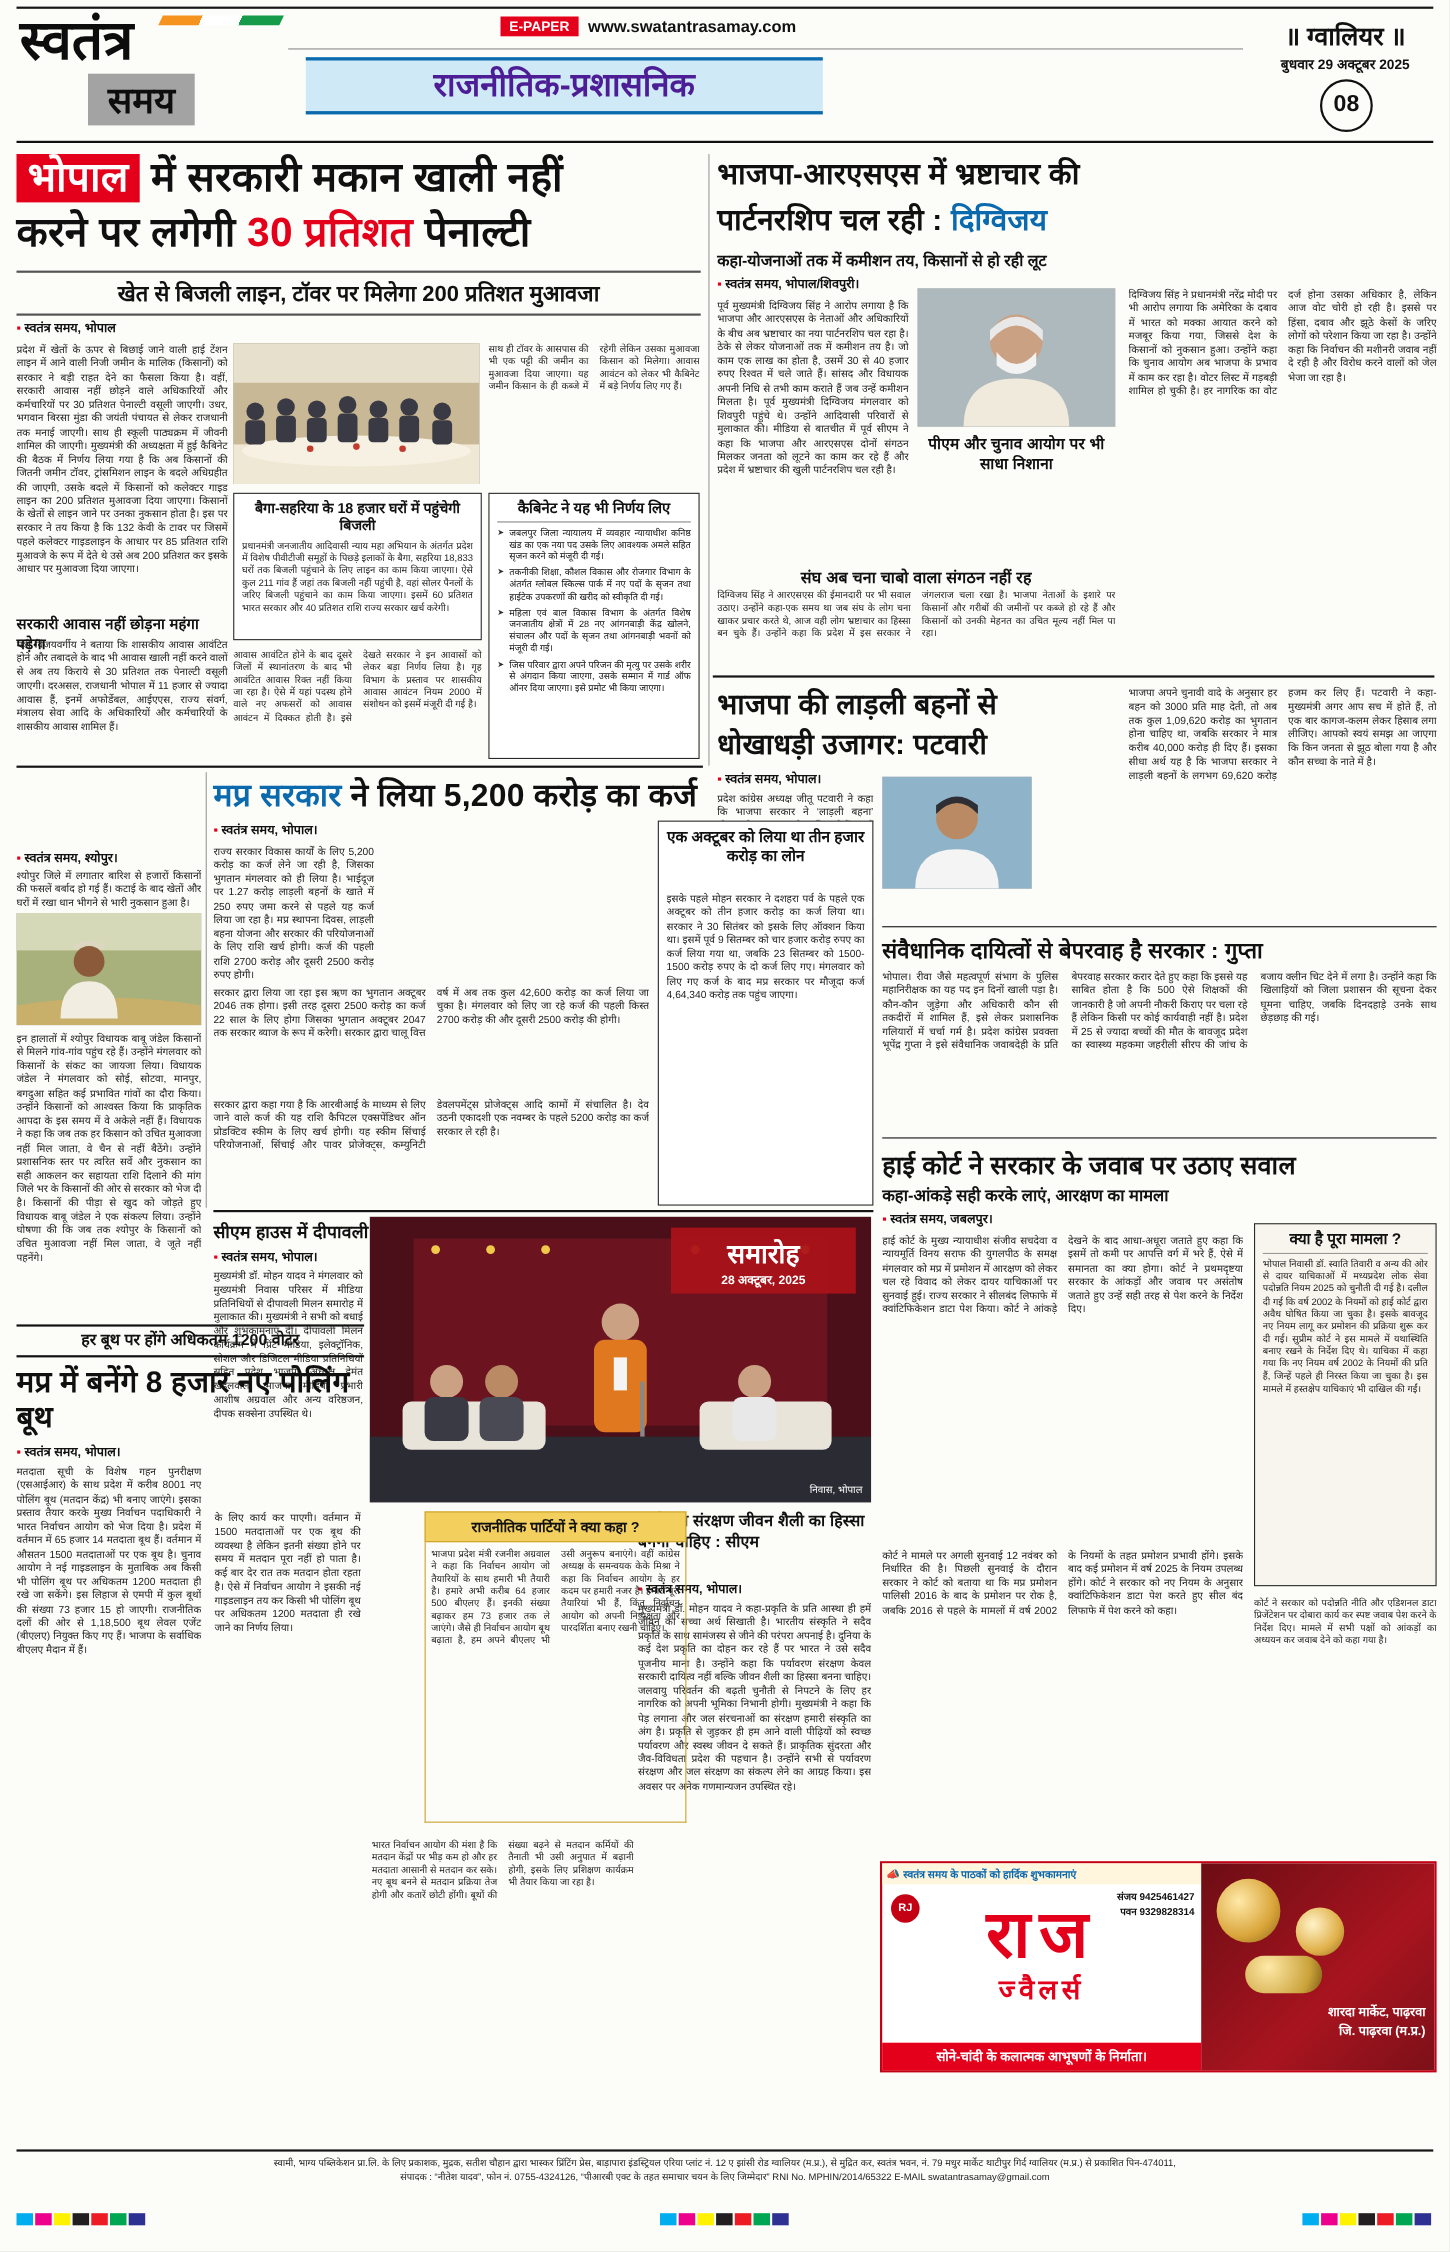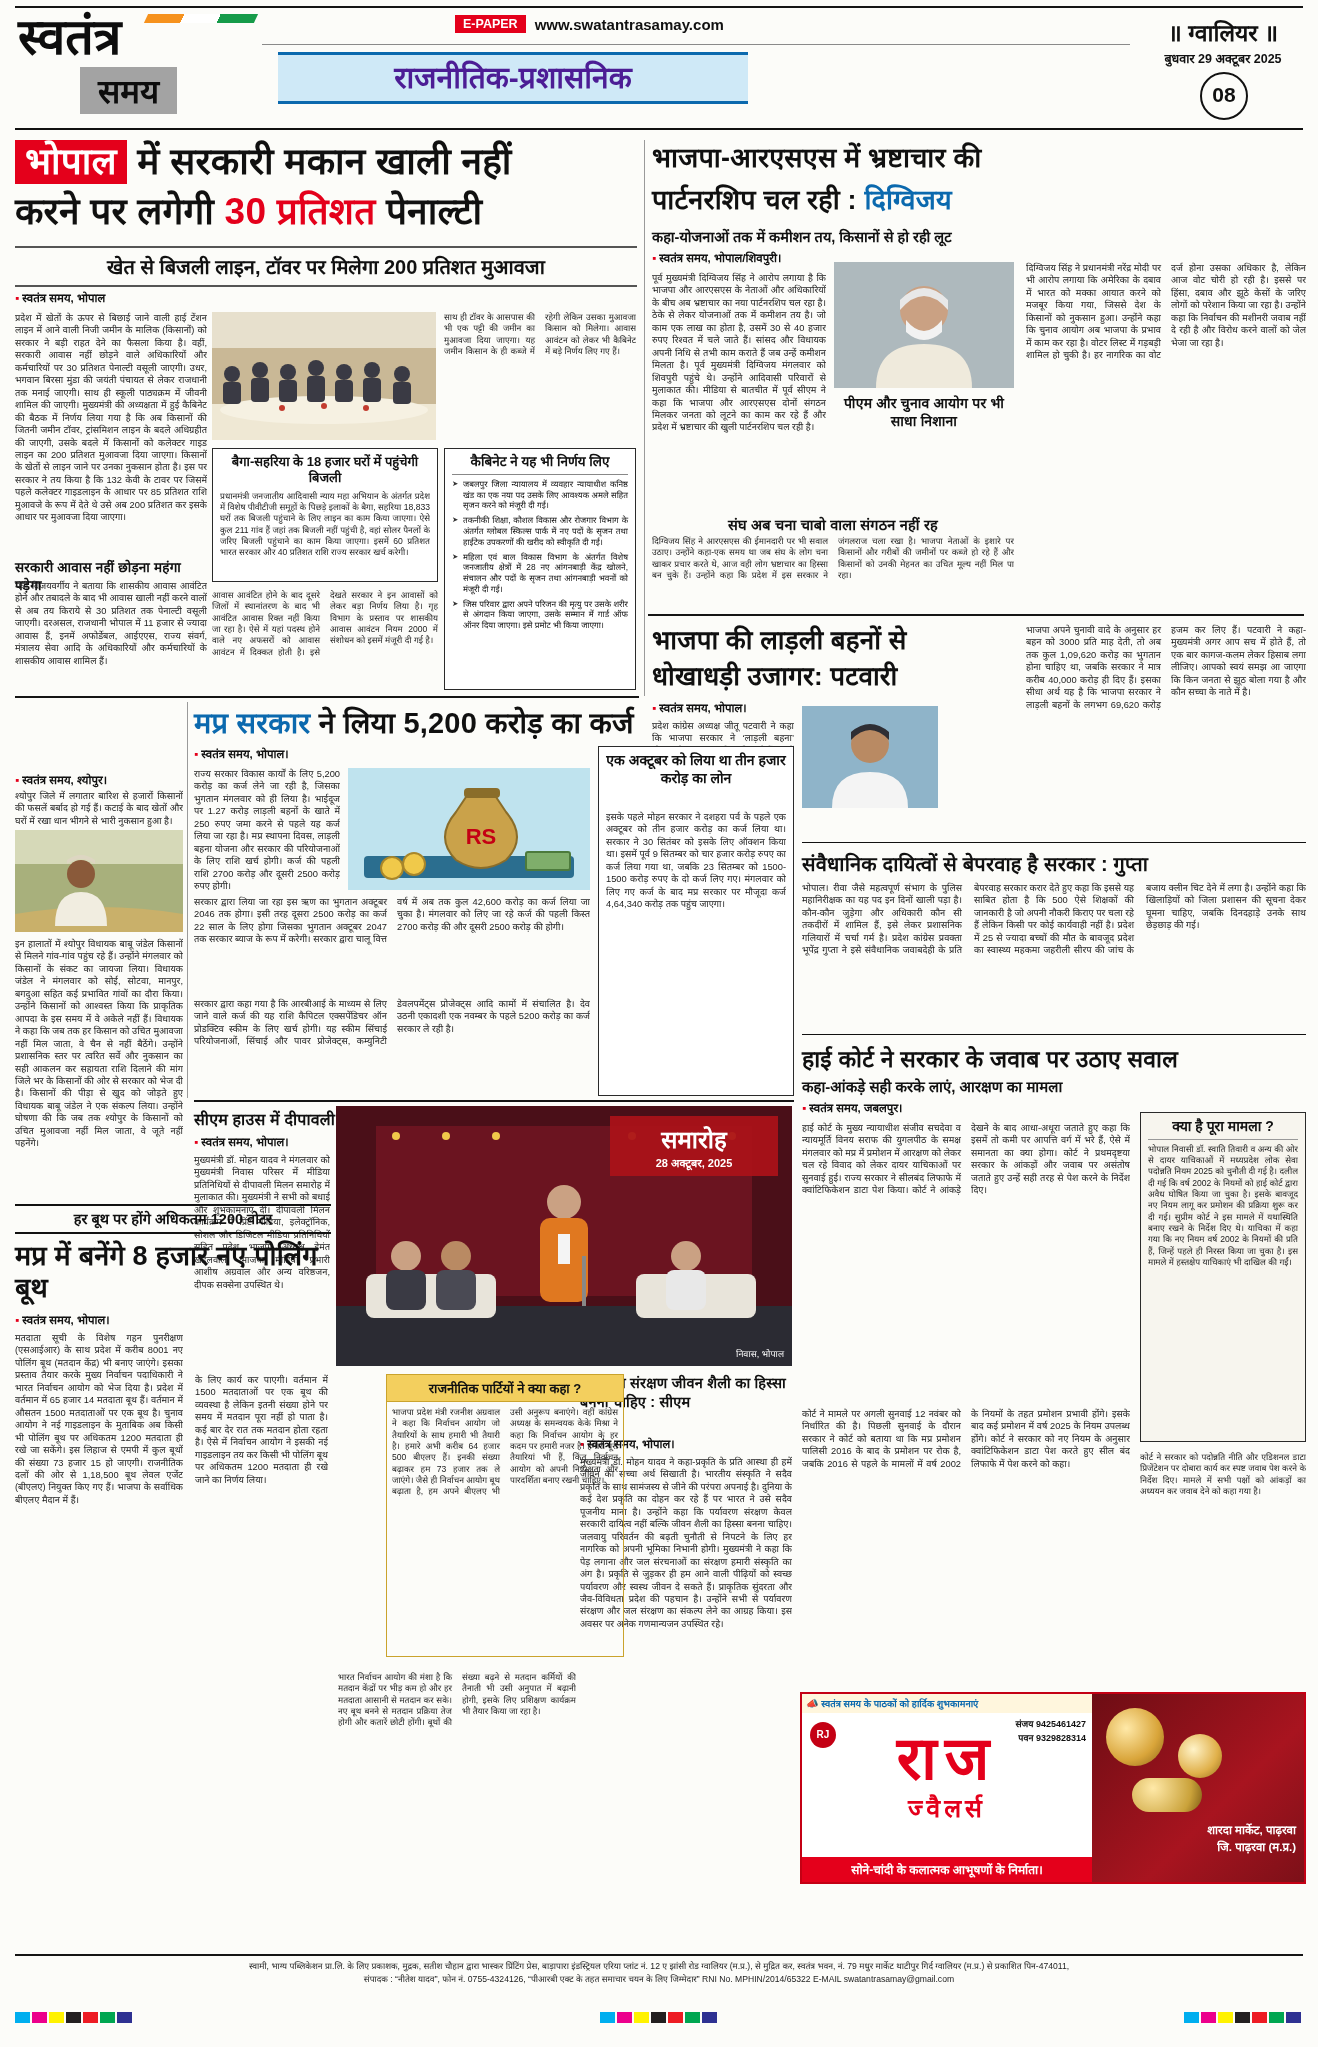--- a/index.html
+++ b/index.html
@@ -221,32 +221,20 @@
   <div class="abs t" style="left:15px;top:938px;width:168px;height:250px;">इन हालातों में श्योपुर विधायक बाबू जंडेल किसानों से मिलने गांव-गांव पहुंच रहे हैं। उन्होंने मंगलवार को किसानों के संकट का जायजा लिया। विधायक जंडेल ने मंगलवार को सोई, सोटवा, मानपुर, बगदुआ सहित कई प्रभावित गांवों का दौरा किया। उन्होंने किसानों को आश्वस्त किया कि प्राकृतिक आपदा के इस समय में वे अकेले नहीं हैं। विधायक ने कहा कि जब तक हर किसान को उचित मुआवजा नहीं मिल जाता, वे चैन से नहीं बैठेंगे। उन्होंने प्रशासनिक स्तर पर त्वरित सर्वे और नुकसान का सही आकलन कर सहायता राशि दिलाने की मांग जिले भर के किसानों की ओर से सरकार को भेज दी है। किसानों की पीड़ा से खुद को जोड़ते हुए विधायक बाबू जंडेल ने एक संकल्प लिया। उन्होंने घोषणा की कि जब तक श्योपुर के किसानों को उचित मुआवजा नहीं मिल जाता, वे जूते नहीं पहनेंगे।</div>
 
   <div class="abs vline" style="left:187px;top:702px;height:396px;"></div>
   <div class="abs hl" style="left:194px;top:702px;width:600px;font-size:29px;">
     <span class="blue">मप्र सरकार</span><span> ने लिया 5,200 करोड़ का कर्ज</span>
   </div>
   <div class="abs byline" style="left:194px;top:746px;">स्वतंत्र समय, भोपाल।</div>
 
   <div class="abs t" style="left:194px;top:768px;width:146px;height:122px;">राज्य सरकार विकास कार्यों के लिए 5,200 करोड़ का कर्ज लेने जा रही है, जिसका भुगतान मंगलवार को ही लिया है। भाईदूज पर 1.27 करोड़ लाड़ली बहनों के खाते में 250 रुपए जमा करने से पहले यह कर्ज लिया जा रहा है। मप्र स्थापना दिवस, लाड़ली बहना योजना और सरकार की परियोजनाओं के लिए राशि खर्च होगी। कर्ज की पहली राशि 2700 करोड़ और दूसरी 2500 करोड़ रुपए होगी।</div>
 
-  <div class="abs ph" style="left:348px;top:768px;width:242px;height:122px;">
-    <svg viewBox="0 0 242 122" preserveAspectRatio="none">
-      <rect width="242" height="122" fill="#bfe3ee"></rect>
-      <rect x="16" y="88" width="210" height="22" rx="4" fill="#2b6e8f"></rect>
-      <path d="M120 26 L146 26 L158 44 Q180 70 158 92 Q133 108 108 92 Q86 70 108 44 Z" fill="#caa24a" stroke="#8a6d2a" stroke-width="2"></path>
-      <rect x="116" y="20" width="36" height="10" rx="4" fill="#8a6d2a"></rect>
-      <text x="133" y="76" text-anchor="middle" font-size="22" font-weight="bold" fill="#c40014">RS</text>
-      <circle cx="66" cy="96" r="11" fill="#f0c94a" stroke="#a8862a" stroke-width="2"></circle>
-      <circle cx="44" cy="100" r="11" fill="#f0c94a" stroke="#a8862a" stroke-width="2"></circle>
-      <rect x="178" y="84" width="44" height="18" rx="2" fill="#7fae6b" stroke="#4c7a3c" stroke-width="2"></rect>
-    </svg>
-  </div>
 
   <div class="abs boxed" style="left:598px;top:746px;width:196px;height:350px;">
     <div class="boxtitle" style="font-size:14px;">एक अक्टूबर को लिया था तीन हजार करोड़ का लोन</div>
     <div class="t" style="height:286px;margin-top:24px;">इसके पहले मोहन सरकार ने दशहरा पर्व के पहले एक अक्टूबर को तीन हजार करोड़ का कर्ज लिया था। सरकार ने 30 सितंबर को इसके लिए ऑक्शन किया था। इसमें पूर्व 9 सितम्बर को चार हजार करोड़ रुपए का कर्ज लिया गया था, जबकि 23 सितम्बर को 1500-1500 करोड़ रुपए के दो कर्ज लिए गए। मंगलवार को लिए गए कर्ज के बाद मप्र सरकार पर मौजूदा कर्ज 4,64,340 करोड़ तक पहुंच जाएगा।</div>
   </div>
 
   <div class="abs t cols2" style="left:194px;top:896px;width:396px;height:98px;">सरकार द्वारा लिया जा रहा इस ऋण का भुगतान अक्टूबर 2046 तक होगा। इसी तरह दूसरा 2500 करोड़ का कर्ज 22 साल के लिए होगा जिसका भुगतान अक्टूबर 2047 तक सरकार ब्याज के रूप में करेगी। सरकार द्वारा चालू वित्त वर्ष में अब तक कुल 42,600 करोड़ का कर्ज लिया जा चुका है। मंगलवार को लिए जा रहे कर्ज की पहली किस्त 2700 करोड़ की और दूसरी 2500 करोड़ की होगी।</div>
   <div class="abs t cols2" style="left:194px;top:998px;width:396px;height:98px;">सरकार द्वारा कहा गया है कि आरबीआई के माध्यम से लिए जाने वाले कर्ज की यह राशि कैपिटल एक्सपेंडिचर ऑन प्रोडक्टिव स्कीम के लिए खर्च होगी। यह स्कीम सिंचाई परियोजनाओं, सिंचाई और पावर प्रोजेक्ट्स, कम्युनिटी डेवलपमेंट्स प्रोजेक्ट्स आदि कामों में संचालित है। देव उठनी एकादशी एक नवम्बर के पहले 5200 करोड़ का कर्ज सरकार ले रही है।</div>
   <div class="abs rule" style="left:194px;top:1100px;width:600px;"></div>
 

